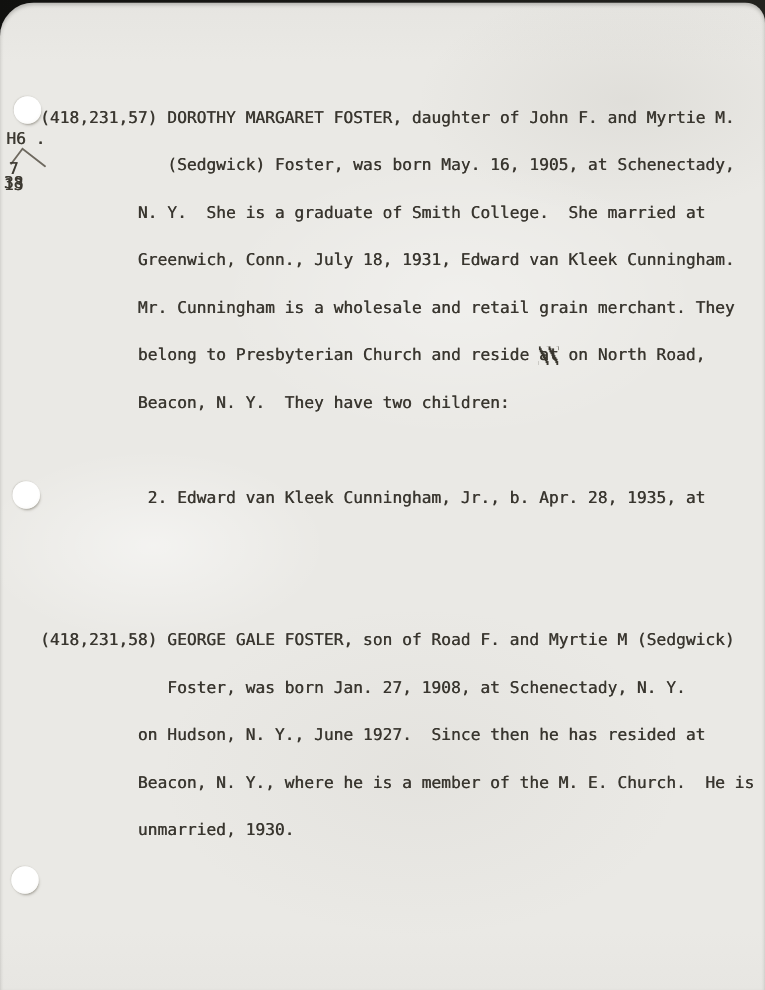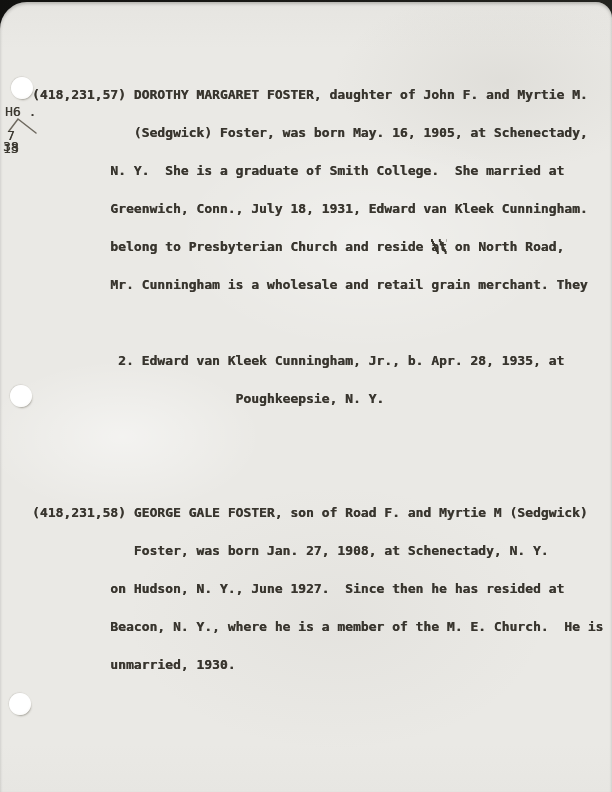--- a/index.html
+++ b/index.html
@@ -29,21 +29,21 @@
   }
   .typed {
     position: absolute;
     left: 32px; top: 62px;
     font-size: 13px;
     line-height: 12.65px;
     white-space: pre;
     color: #38352e;
     text-shadow: 0.35px 0 0 rgba(56,53,46,0.85);
   }
-  .ln { min-height: 12.65px; font-weight: bold; }
+  .ln { min-height: 12.65px; }
   .struck {
     background-image: linear-gradient(to top right,
       transparent 42%, #3a372f 42%, #3a372f 58%, transparent 58%);
     background-size: 7.84px 100%;
     background-repeat: repeat-x;
   }
   .margin-note {
     position: absolute;
     font-size: 13px;
     line-height: 13px;
@@ -89,25 +89,25 @@
     </svg>
     <div class="margin-note note-7">7</div>
     <div class="margin-note note-13">13</div>
     <div class="margin-note note-38">38</div>
 
     <div class="typed">
       <div class="ln">(418,231,57) DOROTHY MARGARET FOSTER, daughter of John F. and Myrtie M.</div>
       <div class="ln">             (Sedgwick) Foster, was born May. 16, 1905, at Schenectady,</div>
       <div class="ln">          N. Y.  She is a graduate of Smith College.  She married at</div>
       <div class="ln">          Greenwich, Conn., July 18, 1931, Edward van Kleek Cunningham.</div>
+      <div class="ln">          Mr. Cunningham is a wholesale and retail grain merchant. They</div>
       <div class="ln"><span>          belong to Presbyterian Church and reside </span><span class="struck">at</span><span> on North Road,</span></div>
-      <div class="ln">          Mr. Cunningham is a wholesale and retail grain merchant. They</div>
+      <div class="ln">          Beacon, N. Y.  They have two children:</div>
       <div class="ln"></div>
       <div class="ln">           2. Edward van Kleek Cunningham, Jr., b. Apr. 28, 1935, at</div>
-      <div class="ln">                          Poughkeepsie, N. Y.</div>
       <div class="ln"></div>
       <div class="ln"></div>
       <div class="ln">(418,231,58) GEORGE GALE FOSTER, son of Road F. and Myrtie M (Sedgwick)</div>
       <div class="ln">             Foster, was born Jan. 27, 1908, at Schenectady, N. Y.</div>
       <div class="ln">          on Hudson, N. Y., June 1927.  Since then he has resided at</div>
       <div class="ln">          Beacon, N. Y., where he is a member of the M. E. Church.  He is</div>
       <div class="ln">          unmarried, 1930.</div>
     </div>
 
   </div>

